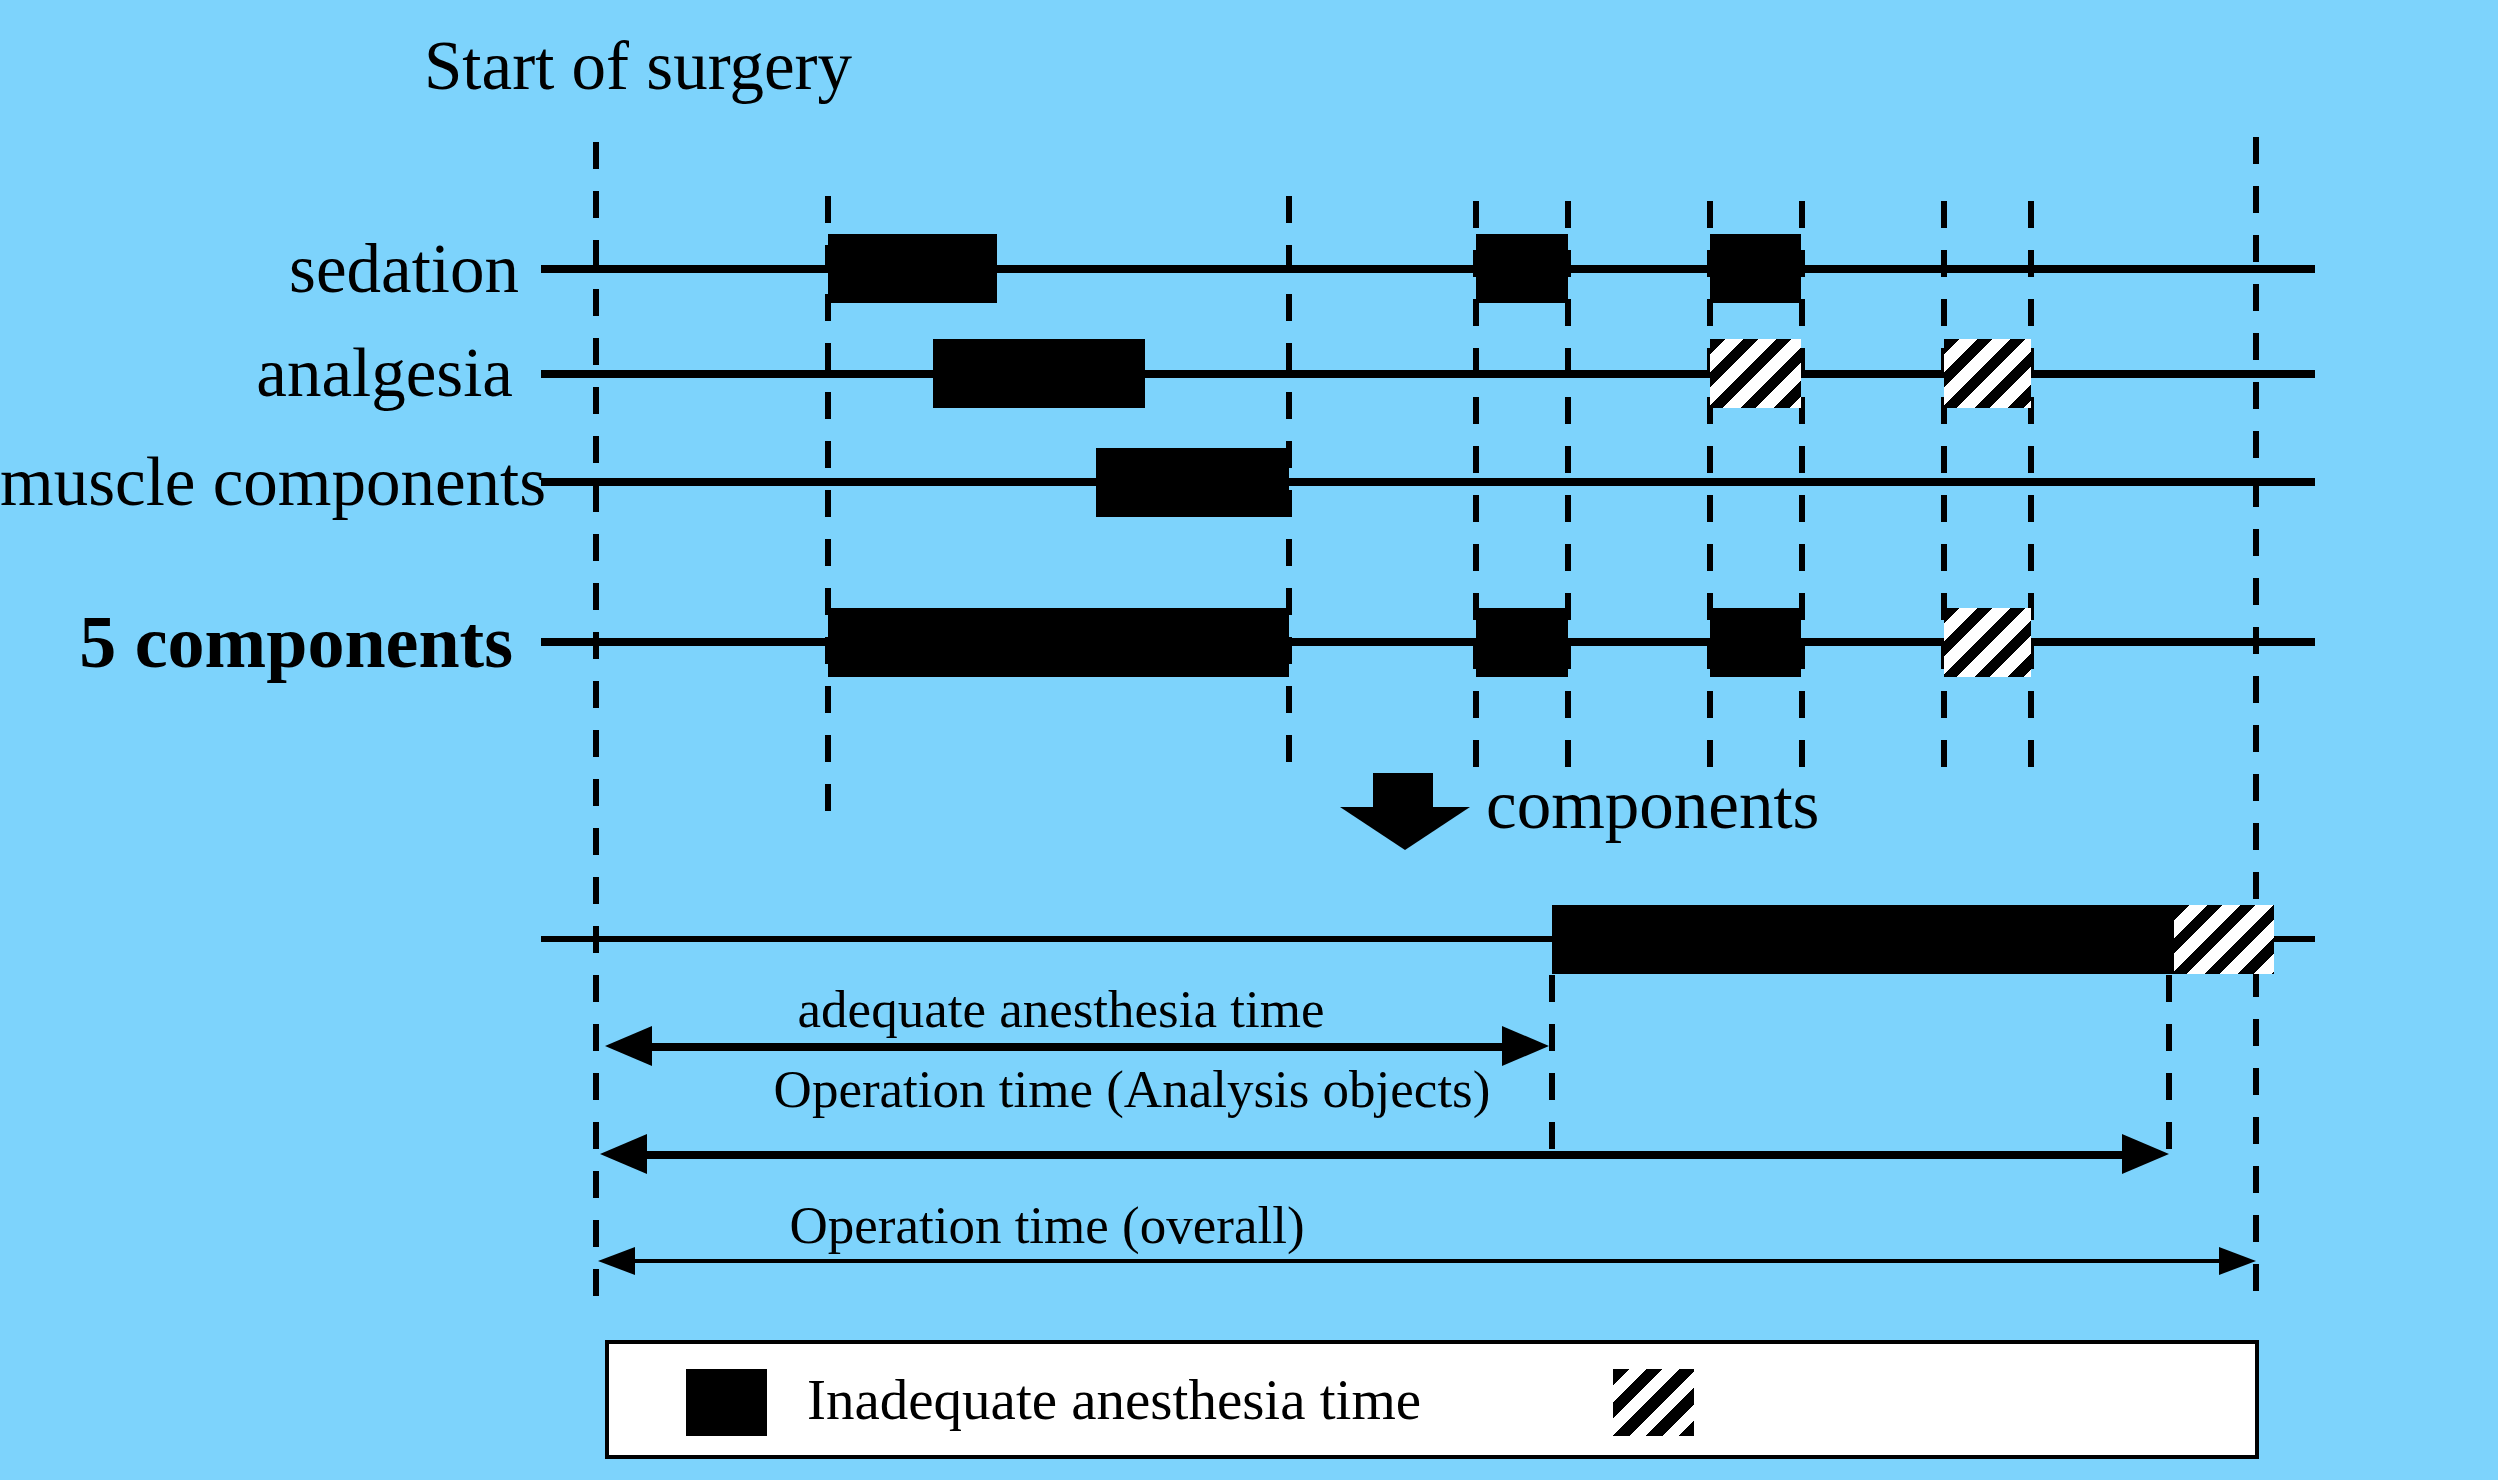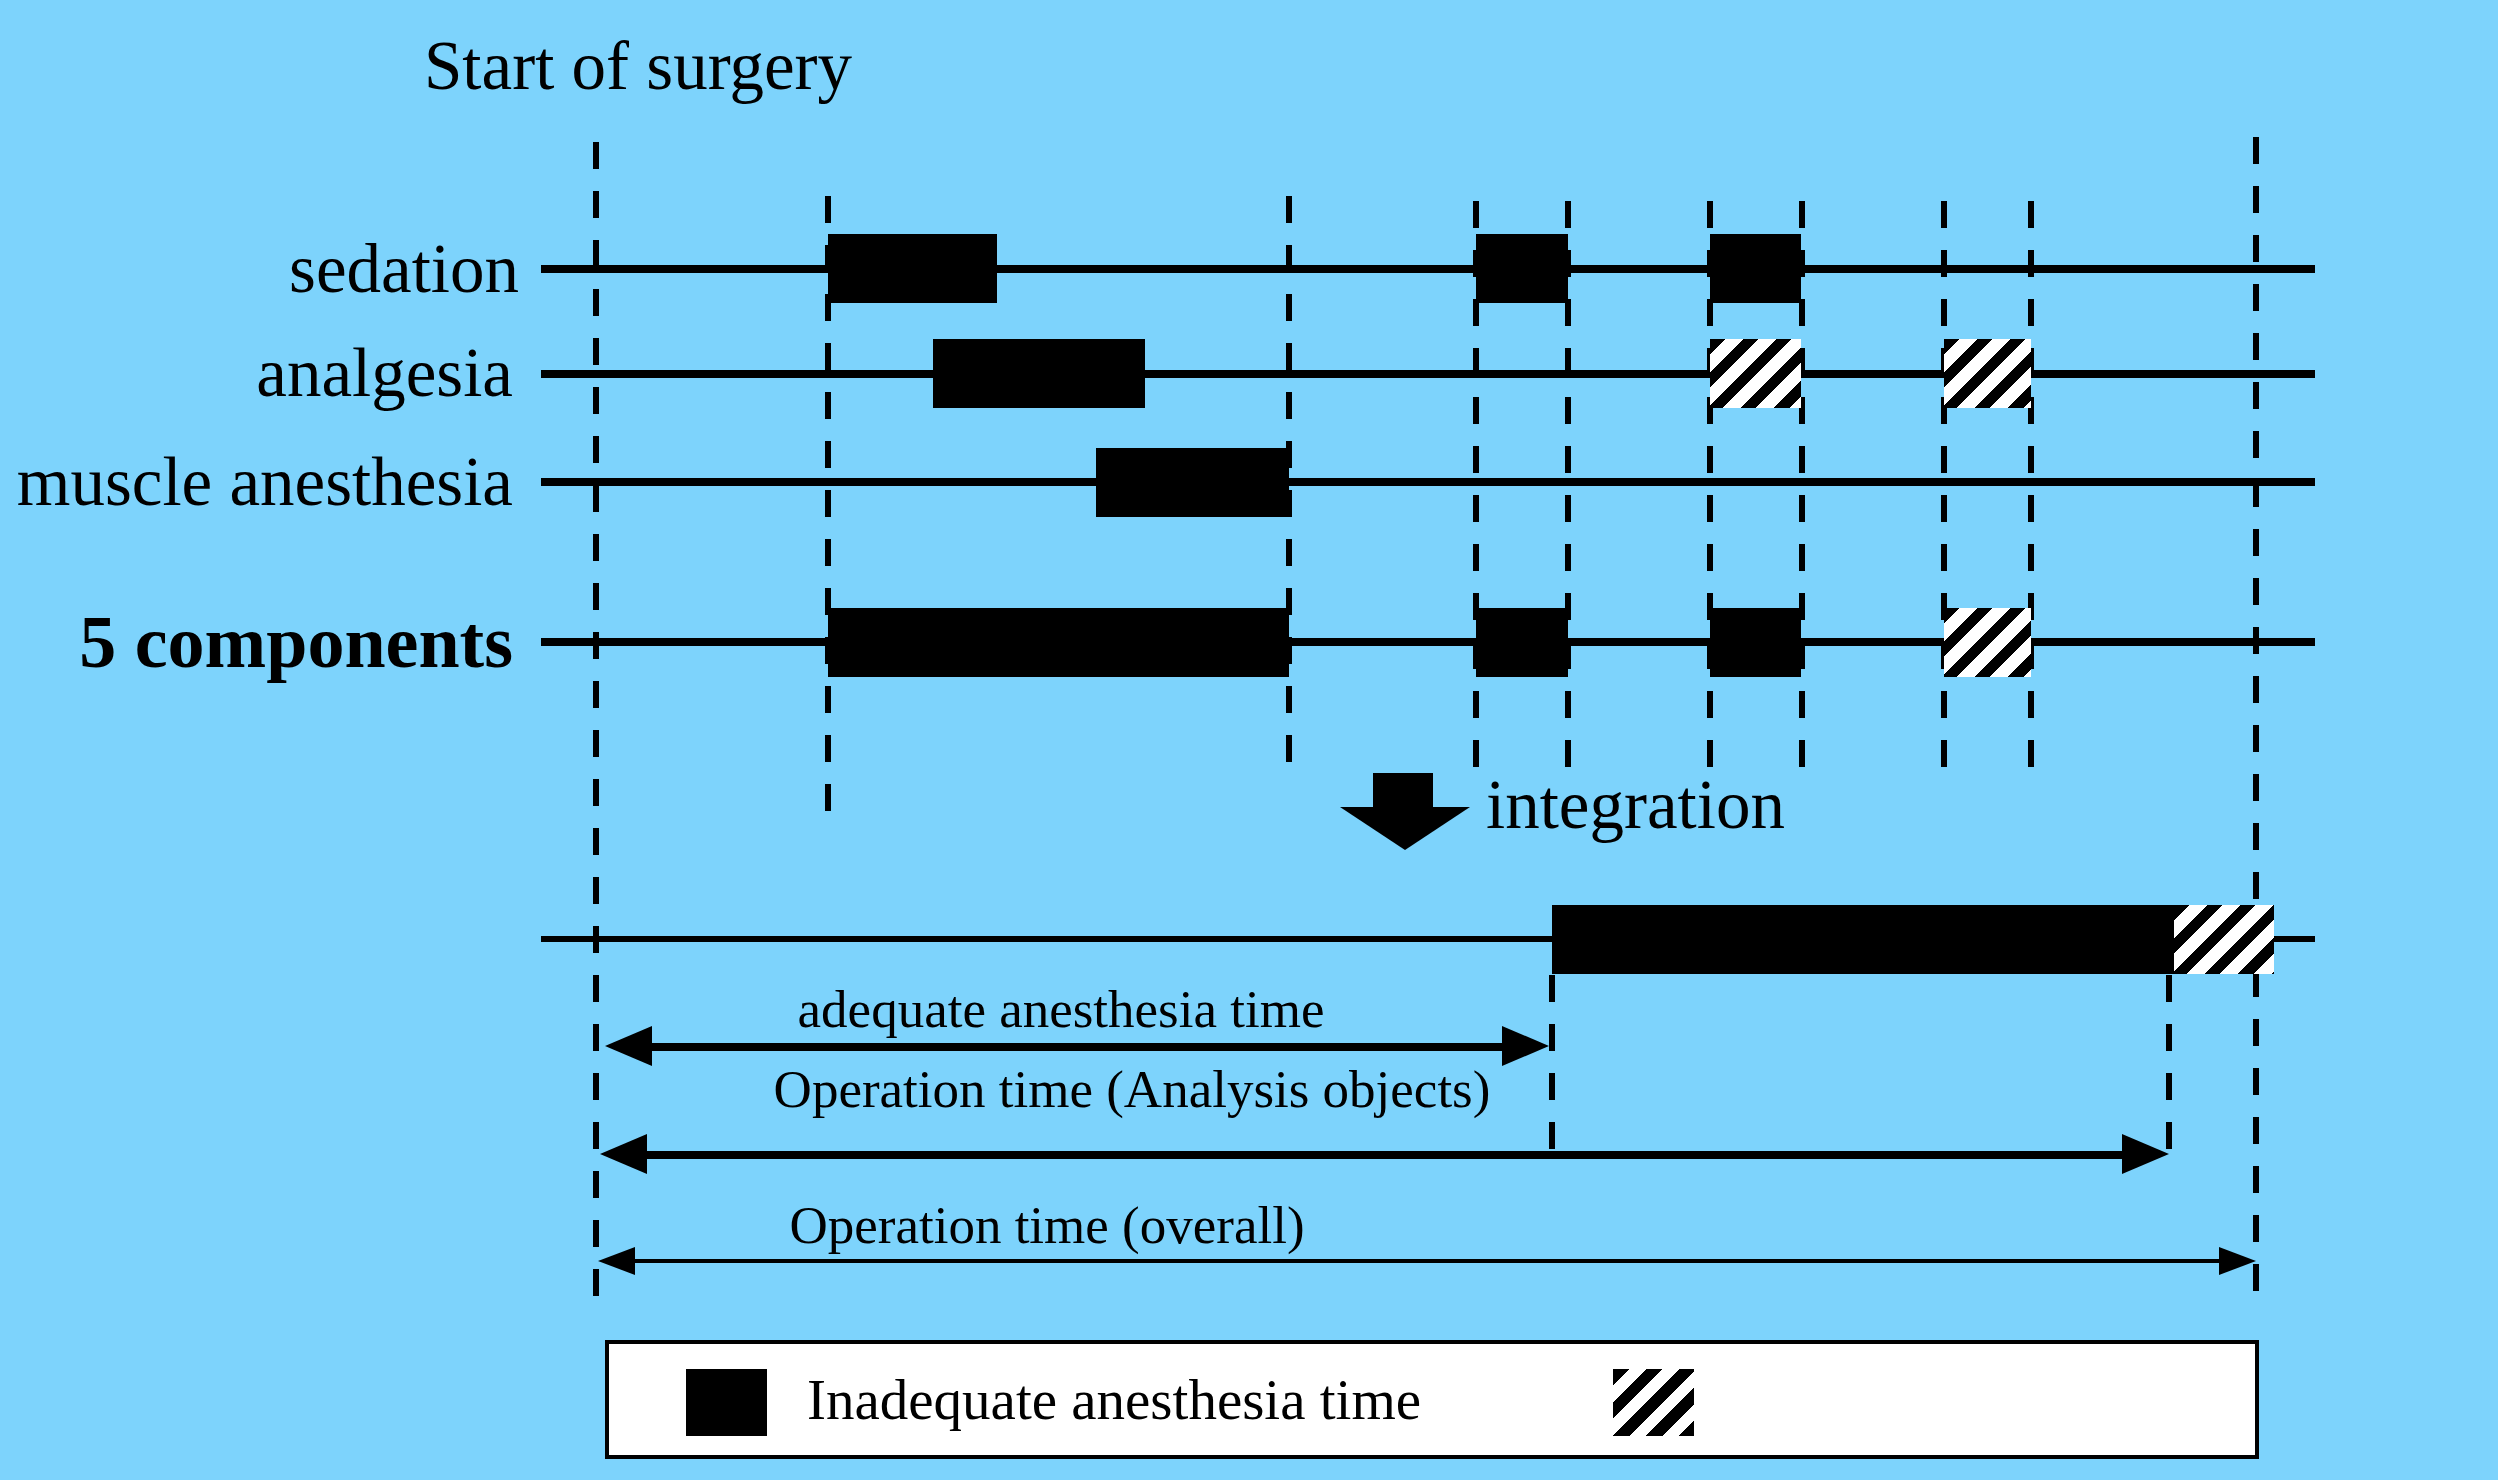--- a/index.html
+++ b/index.html
@@ -82,21 +82,21 @@
       <div class="abs row-label" style="left: 0px; top: 222px; margin-left: 6px;">sedation</div>
       <div class="abs bar solid" style="left: 828px; top: 234px; width: 169px;"></div>
       <div class="abs bar solid" style="left: 1476px; top: 234px; width: 92px;"></div>
       <div class="abs bar solid" style="left: 1710px; top: 234px; width: 91px;"></div>
       <div class="abs row-line" style="left: 541px; top: 370px; width: 1774px;"></div>
       <div class="abs row-label" style="left: 0px; top: 326px;">analgesia</div>
       <div class="abs bar solid" style="left: 933px; top: 339px; width: 212px;"></div>
       <div class="abs bar hatched" style="left: 1710px; top: 339px; width: 91px;"></div>
       <div class="abs bar hatched" style="left: 1944px; top: 339px; width: 87px;"></div>
       <div class="abs row-line" style="left: 541px; top: 478px; width: 1774px;"></div>
-      <div class="abs row-label" style="left: 0px; top: 435px;">muscle anesthesia</div>
+      <div class="abs row-label" style="left: 0px; top: 435px;">muscle components</div>
       <div class="abs bar solid" style="left: 1096px; top: 448px; width: 193px;"></div>
       <div class="abs row-line" style="left: 541px; top: 638px; width: 1774px;"></div>
       <div class="abs row-label bold" style="left: 0px; top: 595px;">5 components</div>
       <div class="abs bar solid" style="left: 828px; top: 608px; width: 461px;"></div>
       <div class="abs bar solid" style="left: 1476px; top: 608px; width: 92px;"></div>
       <div class="abs bar solid" style="left: 1710px; top: 608px; width: 91px;"></div>
       <div class="abs bar hatched" style="left: 1944px; top: 608px; width: 87px;"></div>
       <div class="abs combined-line" style="left: 541px; top: 936px; width: 1774px;"></div>
       <div class="abs bar solid" style="left: 1552px; top: 905px; width: 622px;"></div>
       <div class="abs bar hatched" style="left: 2174px; top: 905px; width: 100px;"></div>
@@ -109,20 +109,20 @@
       <div class="abs head thick right" style="left: 2122px; top: 1134px;"></div>
       <div class="abs arrow-label" style="left: 1132px; top: 1060px;">Operation time (Analysis objects)</div>
       <div class="abs arrow-line" style="left: 627px; top: 1259px; width: 1600px; height: 3.9px;"></div>
       <div class="abs head thin left" style="left: 598px; top: 1247px;"></div>
       <div class="abs head thin right" style="left: 2219px; top: 1247px;"></div>
       <div class="abs arrow-label" style="left: 1047px; top: 1196px;">Operation time (overall)</div>
     </div>
 
   <div class="abs int-stem"></div>
   <div class="abs int-head"></div>
-  <div class="abs int-label">integration</div>
+  <div class="abs int-label">components</div>
 
   <div class="abs" id="legend-box"></div>
   <div class="abs legend-swatch solid" style="left:686px;"></div>
   <div class="abs legend-label" style="left:807px;top:1366px;">Inadequate anesthesia time</div>
   <div class="abs legend-swatch hatched" style="left:1613px;"></div>
 </div>
 
 
 </body></html>

